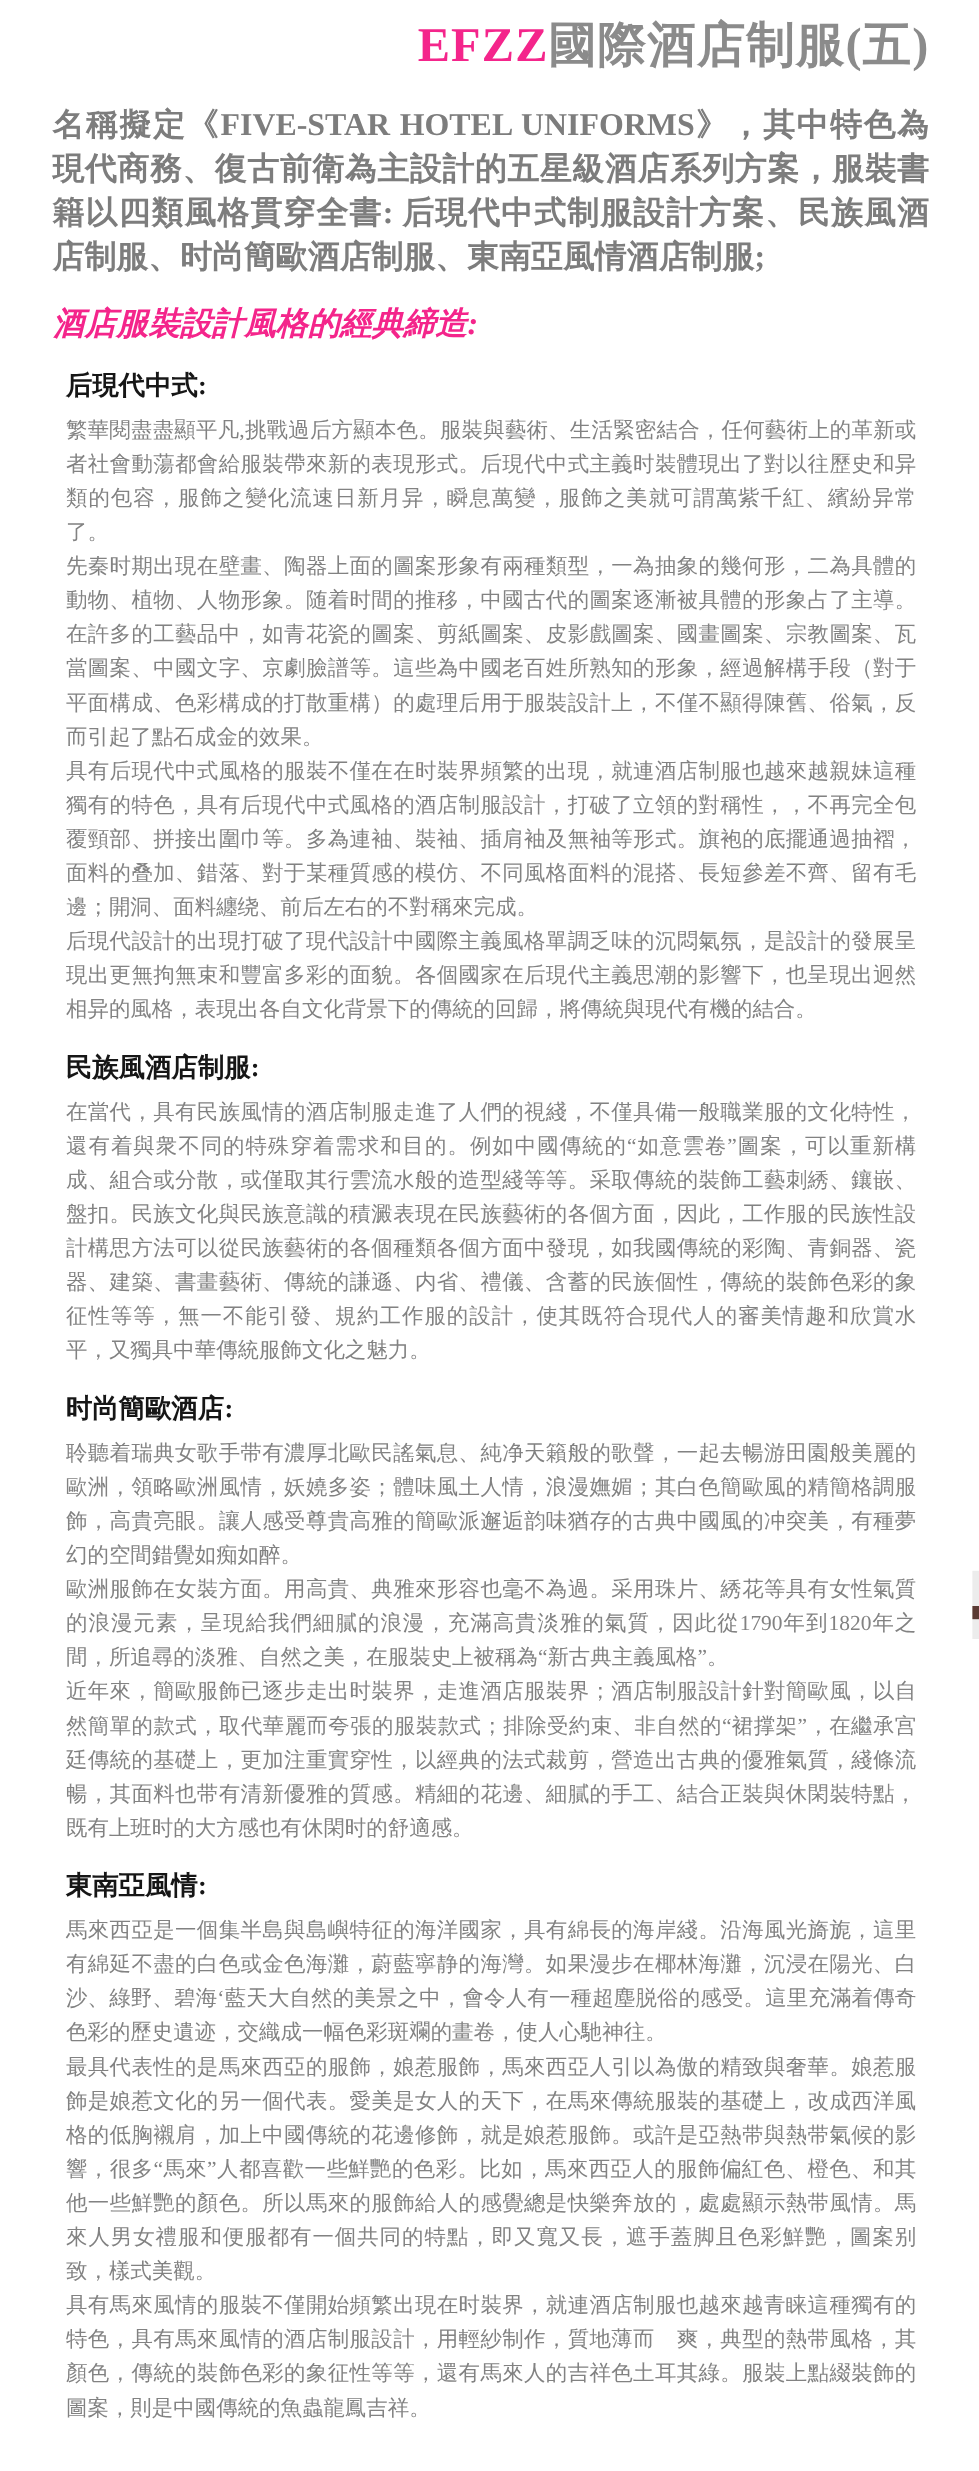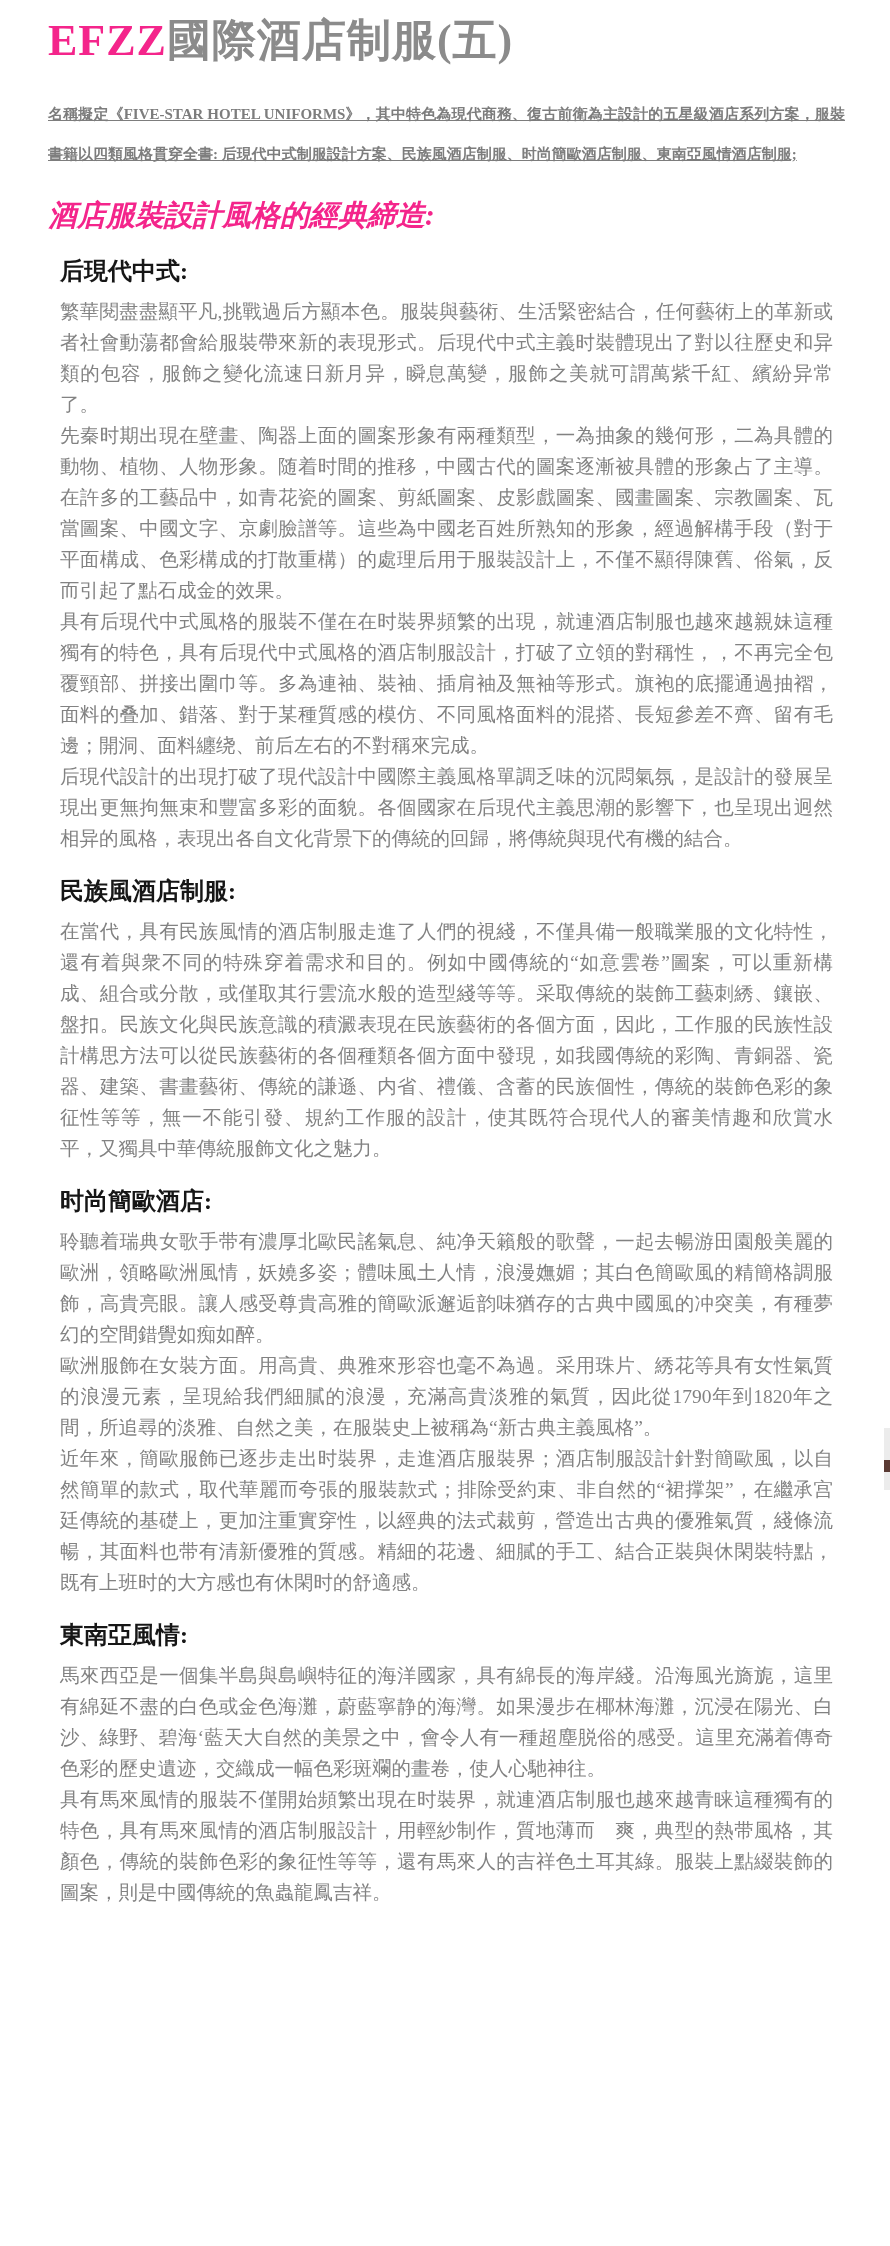--- a/index.html
+++ b/index.html
@@ -12,38 +12,37 @@
     height: 2246px;
     overflow: hidden;
     position: relative;
     font-family: "Liberation Serif", "DejaVu Serif", serif;
   }
   .page {
     padding: 6px 45px 0 48px;
   }
   .title {
     margin: 6px 0 0 0;
-    text-align: left;
+    text-align: right;
     font-size: 44px;
     line-height: 58px;
     font-weight: bold;
     letter-spacing: 1px;
     color: var(--title-gray, #8b8b8b);
   }
   .title .brand {
     color: var(--accent-pink, #f4258b);
   }
   .intro {
     margin: 24px 0 0 0;
-    font-size: 15px;
+    font-size: 29px;
     line-height: 40px;
     font-weight: bold;
     color: var(--intro-gray, #7d7d7d);
     text-align: justify;
-    text-decoration: underline;
   }
   .subtitle {
     margin: 22px 0 0 0;
     font-size: 29px;
     line-height: 38px;
     font-weight: bold;
     color: var(--accent-pink, #f4258b);
     font-style: italic;
   }
   .sec-heading {
@@ -108,20 +107,21 @@
   <section>
     <h3 class="sec-heading">时尚簡歐酒店:</h3>
     <p class="body-para">聆聽着瑞典女歌手带有濃厚北歐民謠氣息、純净天籟般的歌聲，一起去暢游田園般美麗的歐洲，領略歐洲風情，妖嬈多姿；體味風土人情，浪漫嫵媚；其白色簡歐風的精簡格調服飾，高貴亮眼。讓人感受尊貴高雅的簡歐派邂逅韵味猶存的古典中國風的冲突美，有種夢幻的空間錯覺如痴如醉。</p>
     <p class="body-para">歐洲服飾在女裝方面。用高貴、典雅來形容也毫不為過。采用珠片、綉花等具有女性氣質的浪漫元素，呈現給我們細膩的浪漫，充滿高貴淡雅的氣質，因此從1790年到1820年之間，所追尋的淡雅、自然之美，在服裝史上被稱為“新古典主義風格”。</p>
     <p class="body-para">近年來，簡歐服飾已逐步走出时裝界，走進酒店服裝界；酒店制服設計針對簡歐風，以自然簡單的款式，取代華麗而夸張的服裝款式；排除受約束、非自然的“裙撑架”，在繼承宫廷傳統的基礎上，更加注重實穿性，以經典的法式裁剪，營造出古典的優雅氣質，綫條流暢，其面料也带有清新優雅的質感。精細的花邊、細膩的手工、結合正裝與休閑裝特點，既有上班时的大方感也有休閑时的舒適感。</p>
   </section>
 
   <section>
     <h3 class="sec-heading">東南亞風情:</h3>
     <p class="body-para">馬來西亞是一個集半島與島嶼特征的海洋國家，具有綿長的海岸綫。沿海風光旖旎，這里有綿延不盡的白色或金色海灘，蔚藍寧静的海灣。如果漫步在椰林海灘，沉浸在陽光、白沙、綠野、碧海‘藍天大自然的美景之中，會令人有一種超塵脱俗的感受。這里充滿着傳奇色彩的歷史遺迹，交織成一幅色彩斑斕的畫卷，使人心馳神往。</p>
+    <p class="body-para">最具代表性的是馬來西亞的服飾，娘惹服飾，馬來西亞人引以為傲的精致與奢華。娘惹服飾是娘惹文化的另一個代表。愛美是女人的天下，在馬來傳統服裝的基礎上，改成西洋風格的低胸襯肩，加上中國傳統的花邊修飾，就是娘惹服飾。或許是亞熱带與熱带氣候的影響，很多“馬來”人都喜歡一些鮮艷的色彩。比如，馬來西亞人的服飾偏紅色、橙色、和其他一些鮮艷的顏色。所以馬來的服飾給人的感覺總是快樂奔放的，處處顯示熱带風情。馬來人男女禮服和便服都有一個共同的特點，即又寬又長，遮手蓋脚且色彩鮮艷，圖案别致，樣式美觀。</p>
     <p class="body-para">具有馬來風情的服裝不僅開始頻繁出現在时裝界，就連酒店制服也越來越青睐這種獨有的特色，具有馬來風情的酒店制服設計，用輕紗制作，質地薄而　爽，典型的熱带風格，其顏色，傳統的裝飾色彩的象征性等等，還有馬來人的吉祥色土耳其綠。服裝上點綴裝飾的圖案，則是中國傳統的魚蟲龍鳳吉祥。</p>
   </section>
 
 </div>
 
 <button class="edge-widget">
     <span class="edge-dot"></span>
   </button>
 
 </body></html>

